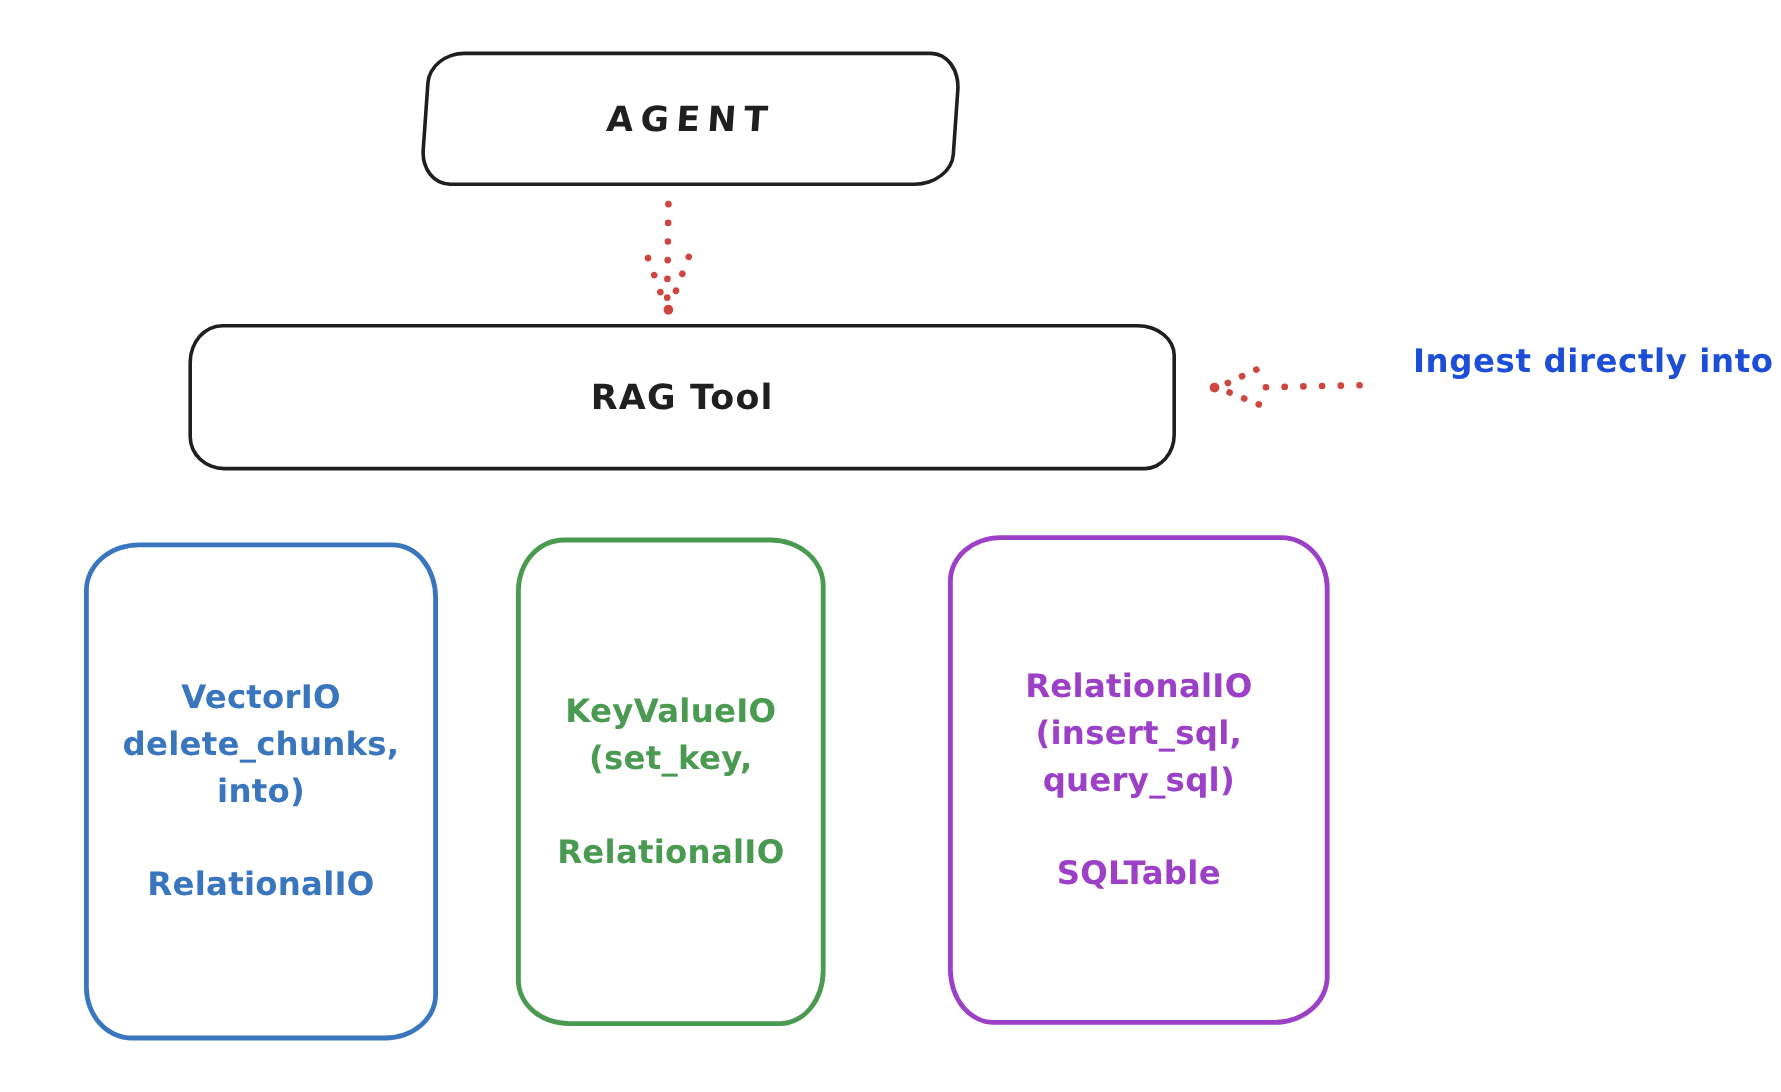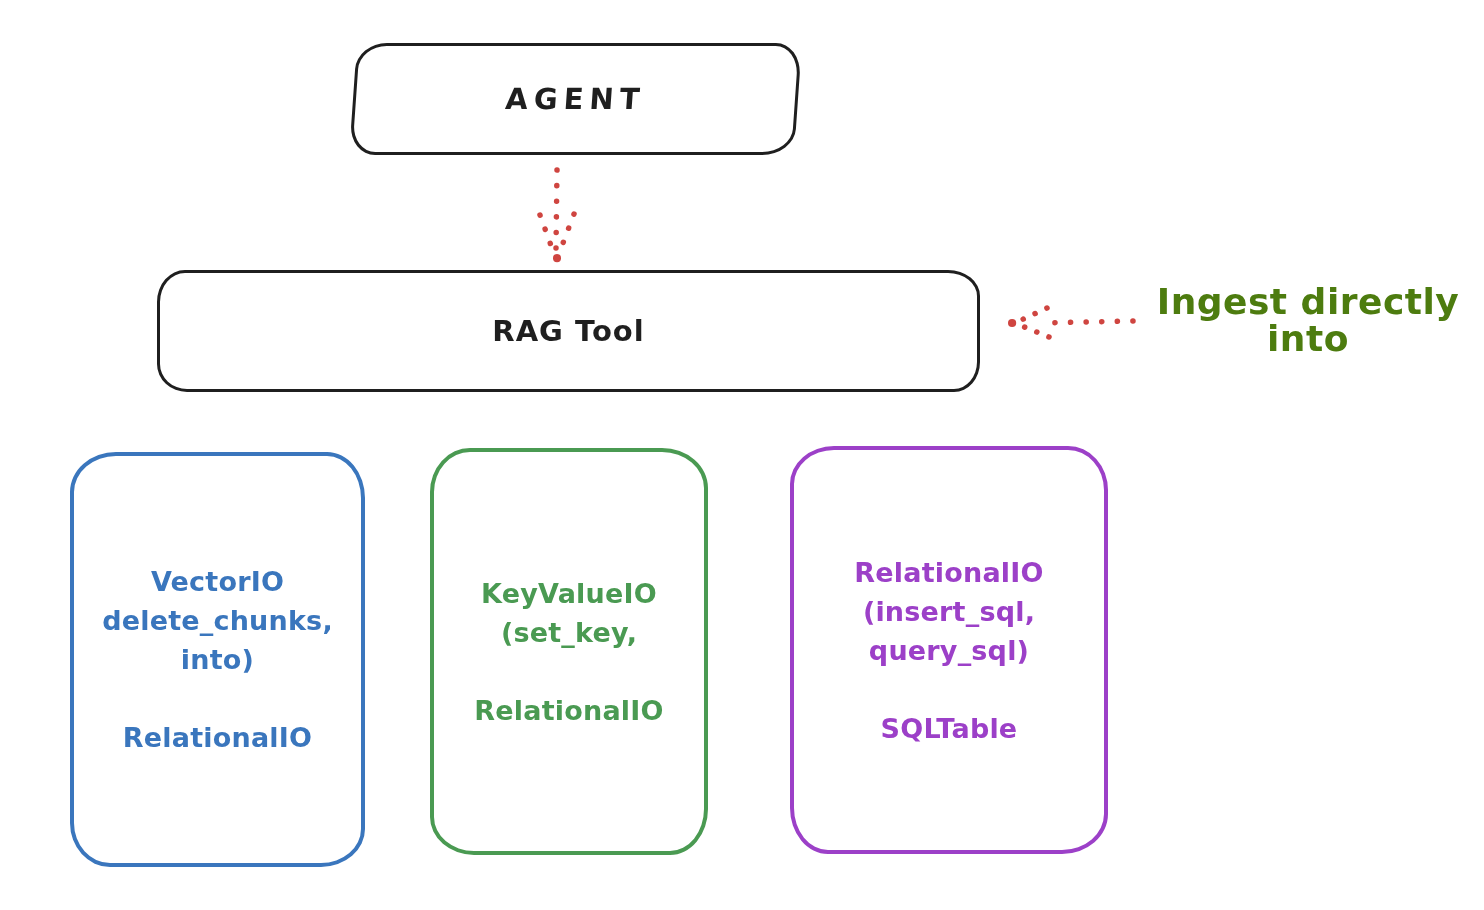--- a/index.html
+++ b/index.html
@@ -31,23 +31,23 @@
   .agent-node .label { transform: skewX(0deg); }
   .rag-node {
     left: 157px; top: 270px; width: 823px; height: 122px;
     border-radius: 28px 32px 26px 30px / 32px 26px 30px 28px;
     font-size: 29px; font-weight: 600; letter-spacing: 1px;
   }
   
   .annotation {
     position: absolute;
     left: 1138px; top: 283px; width: 340px;
-    text-align: center;
-    color: #4d7c0f;
-    font-size: 36px; font-weight: 700; line-height: 37px;
+    text-align: right;
+    color: #1d4ed8;
+    font-size: 27px; font-weight: 700; line-height: 37px;
     letter-spacing: 0.5px;
   }
   
   .io-box {
     position: absolute;
     border-style: solid;
     border-width: 4px;
     background: #ffffff;
     box-sizing: border-box;
     display: flex;
@@ -61,21 +61,21 @@
     letter-spacing: 0.2px;
   }
   .io-box .line { white-space: nowrap; }
   .io-box .spacer { height: 39px; }
   .vector-box {
     left: 70px; top: 452px; width: 295px; height: 415px;
     color: #3a76bd; border-color: #3a76bd;
     border-radius: 46px 38px 44px 40px / 40px 46px 38px 44px;
   }
   .keyvalue-box {
-    left: 430px; top: 448px; width: 278px; height: 407px;
+    left: 430px; top: 448px; width: 258px; height: 407px;
     color: #4a9a52; border-color: #4a9a52;
     border-radius: 40px 46px 38px 44px / 44px 40px 46px 38px;
   }
   .relational-box {
     left: 790px; top: 446px; width: 318px; height: 408px;
     color: #9c40c8; border-color: #9c40c8;
     border-radius: 44px 40px 46px 38px / 38px 44px 40px 46px;
   }
   
   .arrow-layer {

